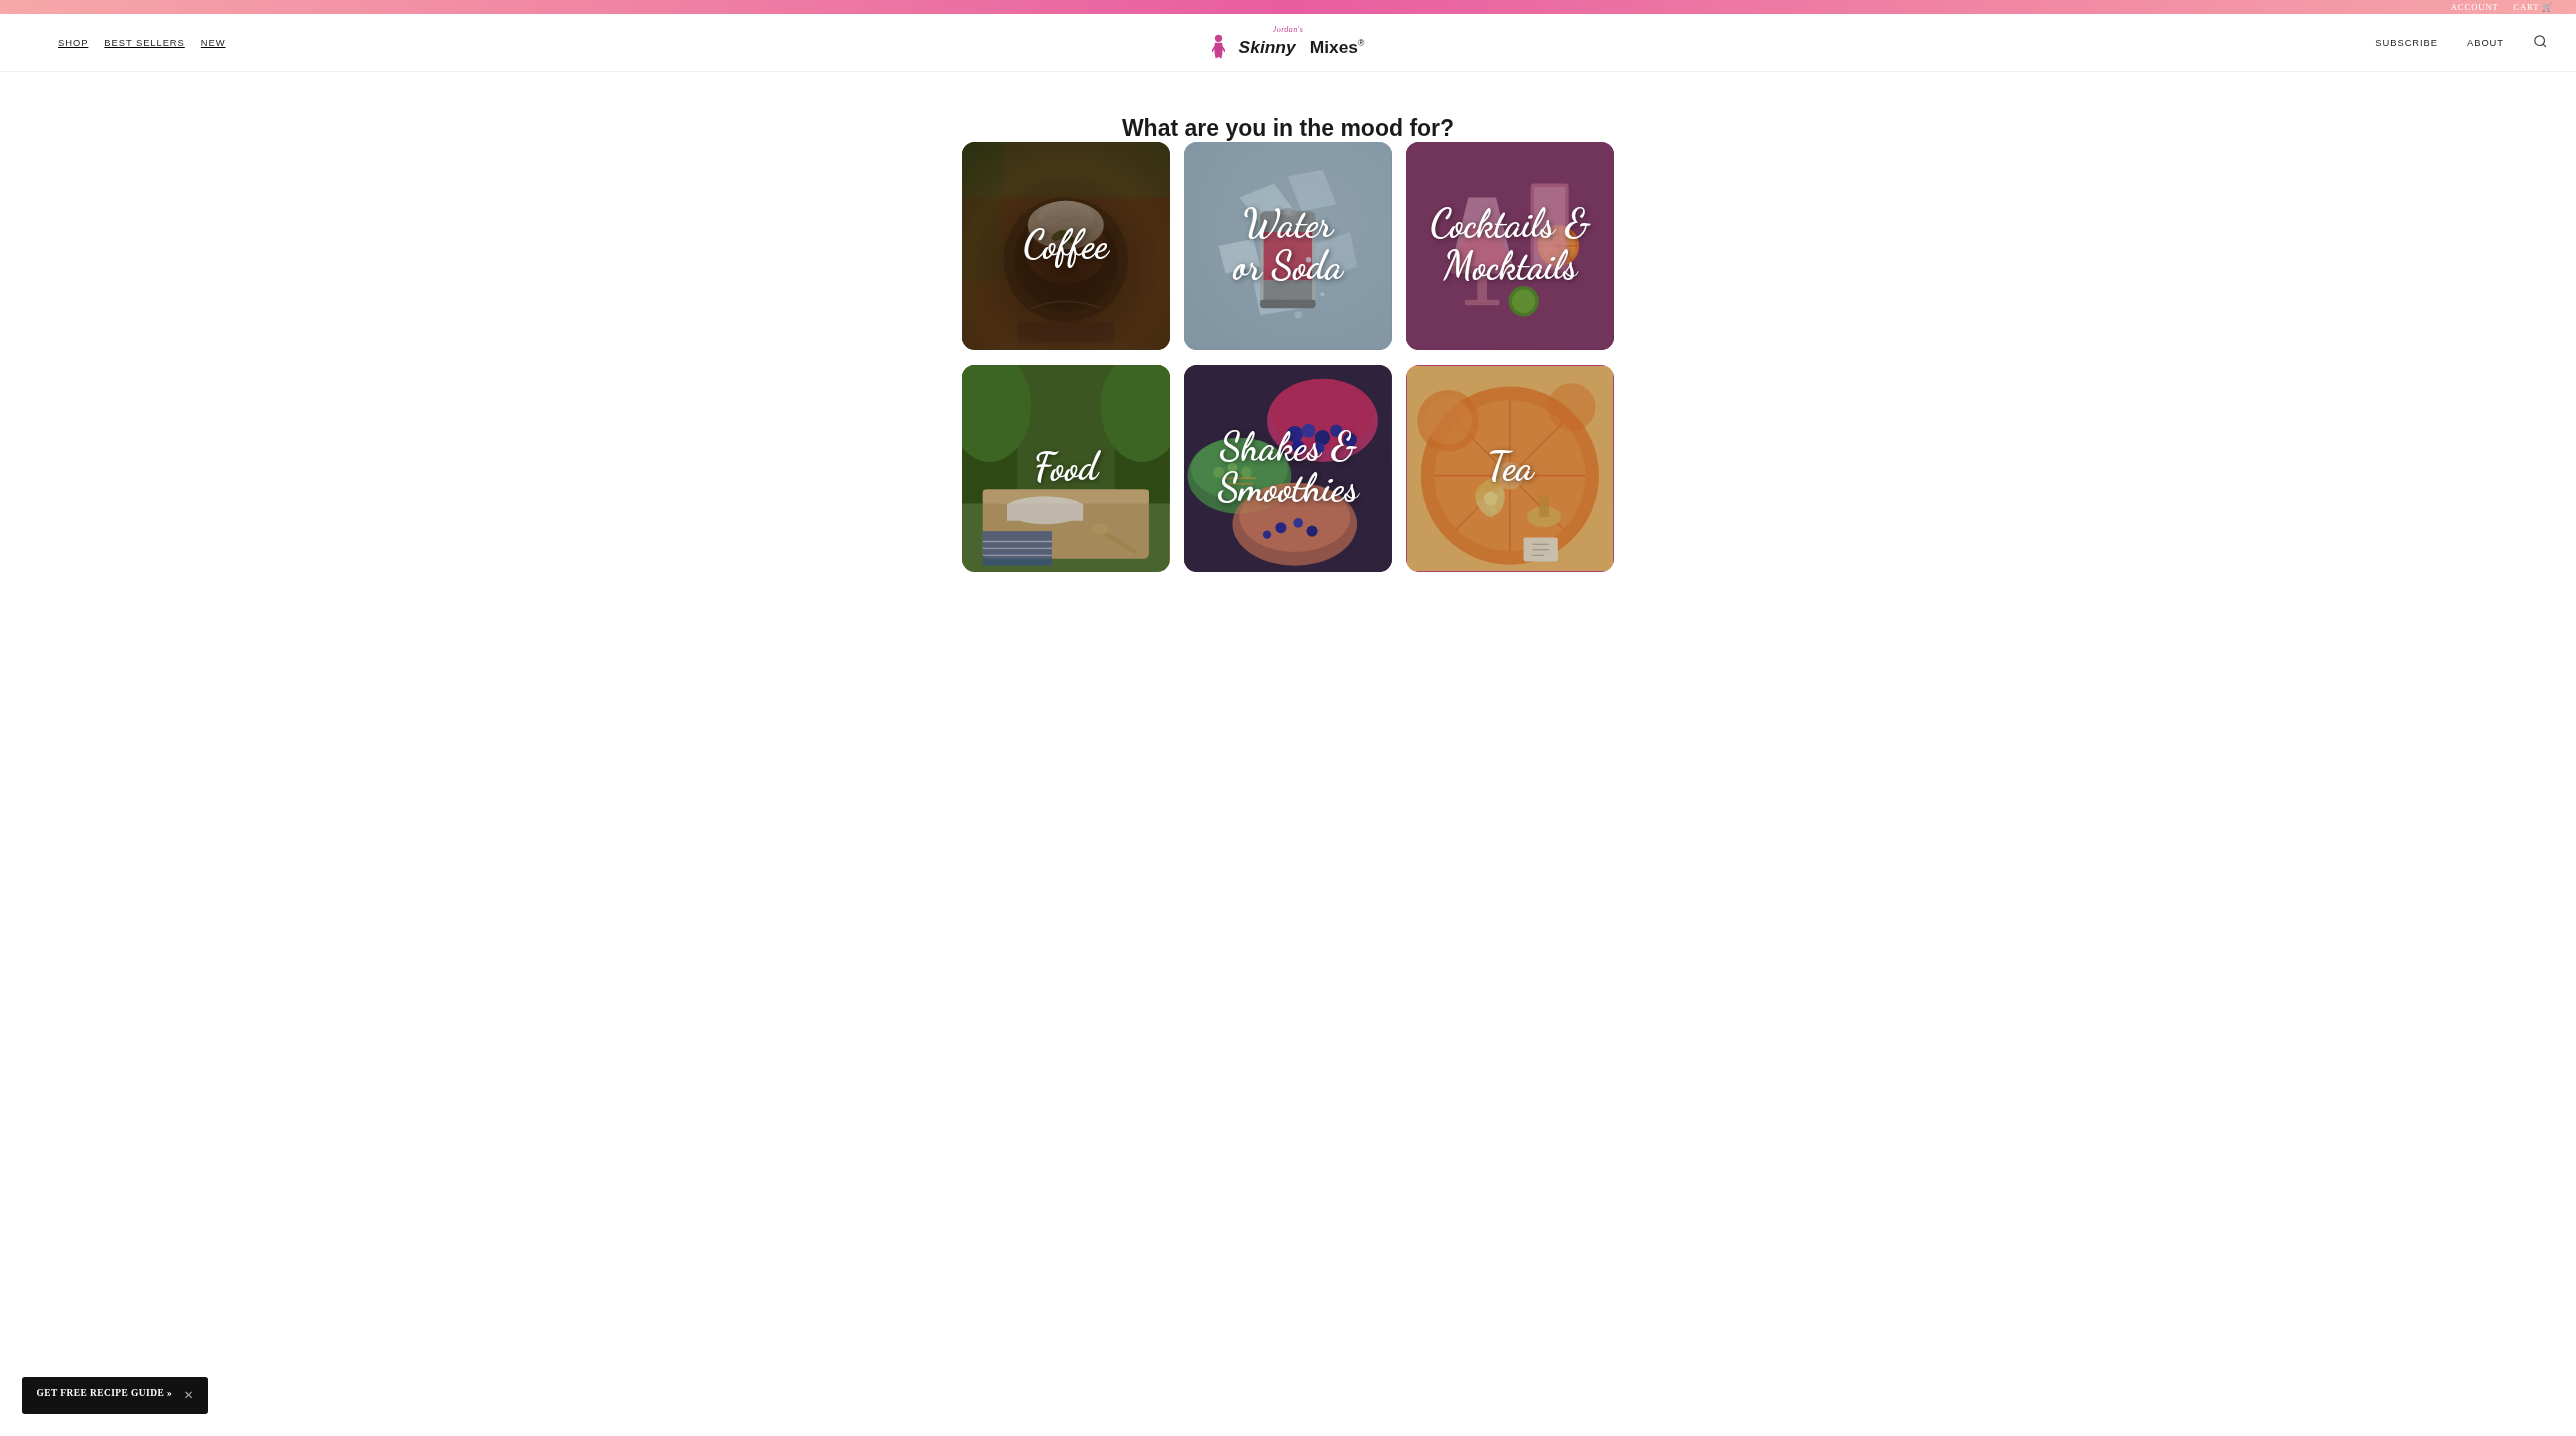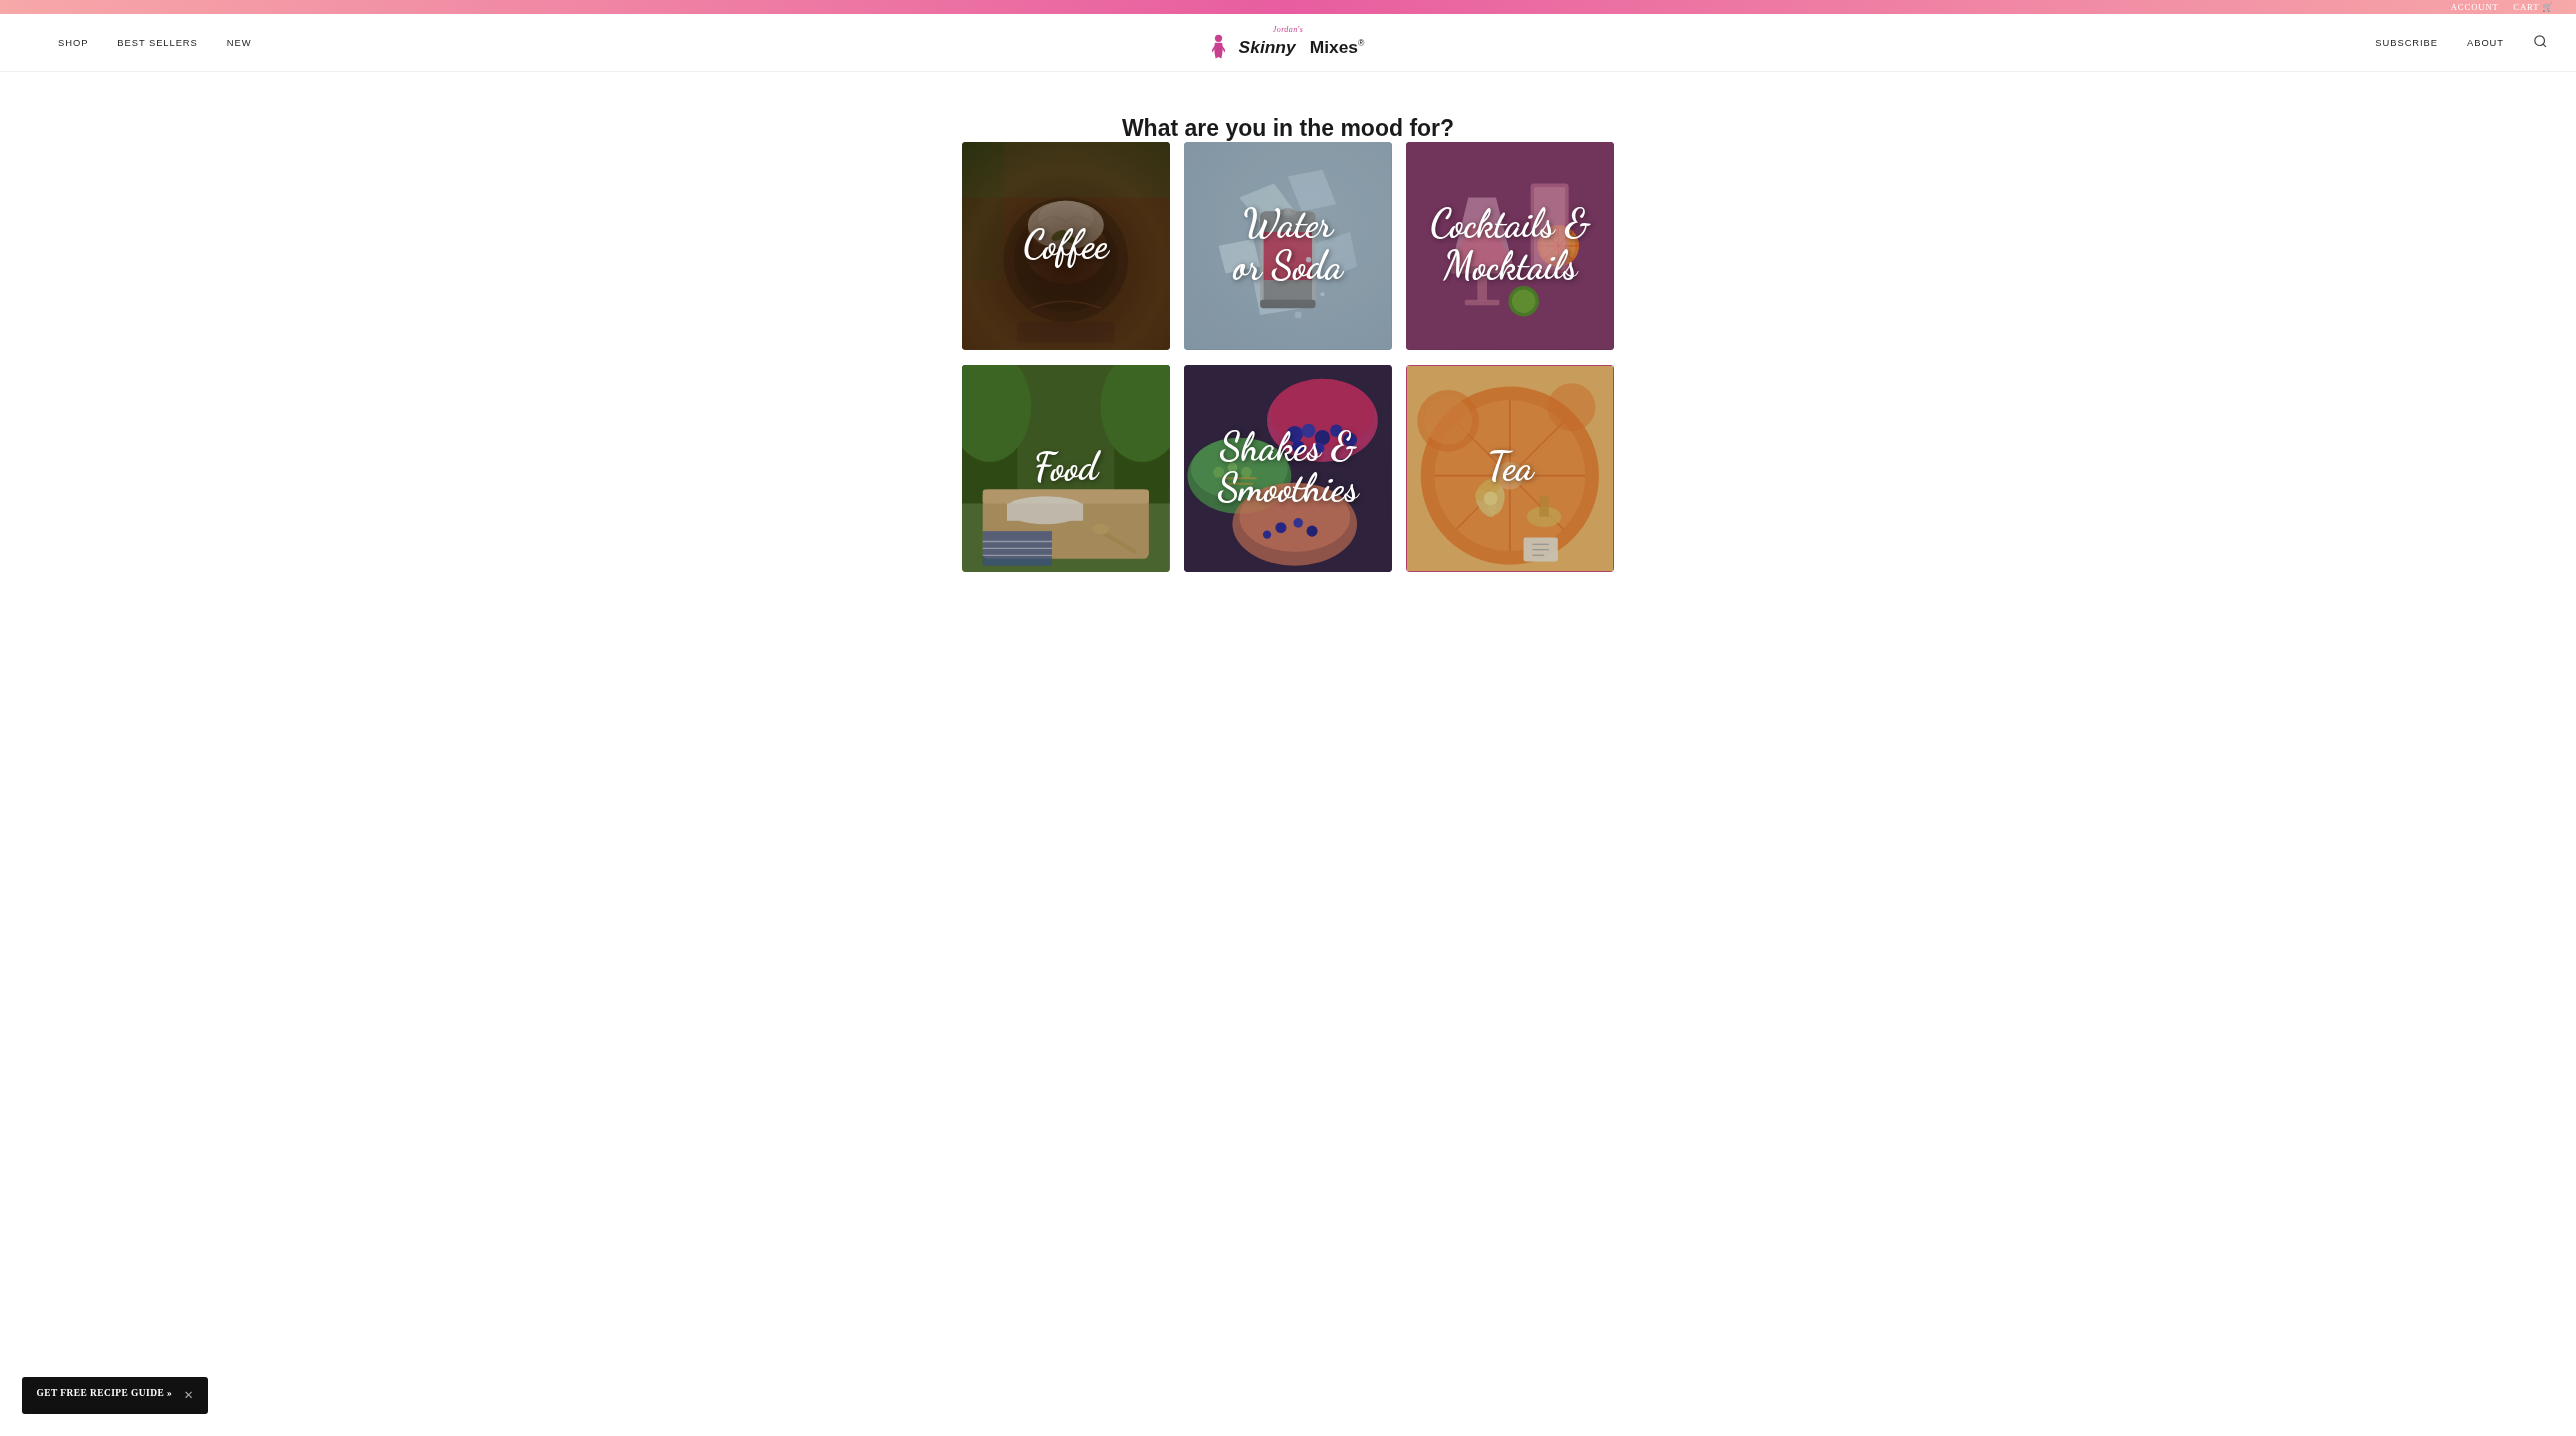--- a/index.html
+++ b/index.html
@@ -61,23 +61,24 @@
       display: flex;
       align-items: center;
       justify-content: center;
       padding: 11px 29px;
       border-bottom: 0.7px solid #f0f0f0;
       position: relative;
     }
 
     .nav-links-left {
       display: flex;
-      gap: 29px;
+      gap: 16px;
       position: absolute;
       left: 58px;
+      text-decoration: underline;
     }
 
     .nav-links-right {
       display: flex;
       gap: 29px;
       position: absolute;
       right: 72px;
     }
 
     .nav-links-left a,
@@ -129,21 +130,21 @@
     .grid-container {
       display: grid;
       grid-template-columns: repeat(3, 1fr);
       gap: 14.5px;
       max-width: 652px;
       margin: 0 auto;
     }
 
     .grid-item {
       position: relative;
-      border-radius: 4px;
+      border-radius: 13px;
       overflow: hidden;
       cursor: pointer;
       aspect-ratio: 1;
     }
 
     .grid-item-bg {
       width: 100%;
       height: 100%;
       position: absolute;
       top: 0;

